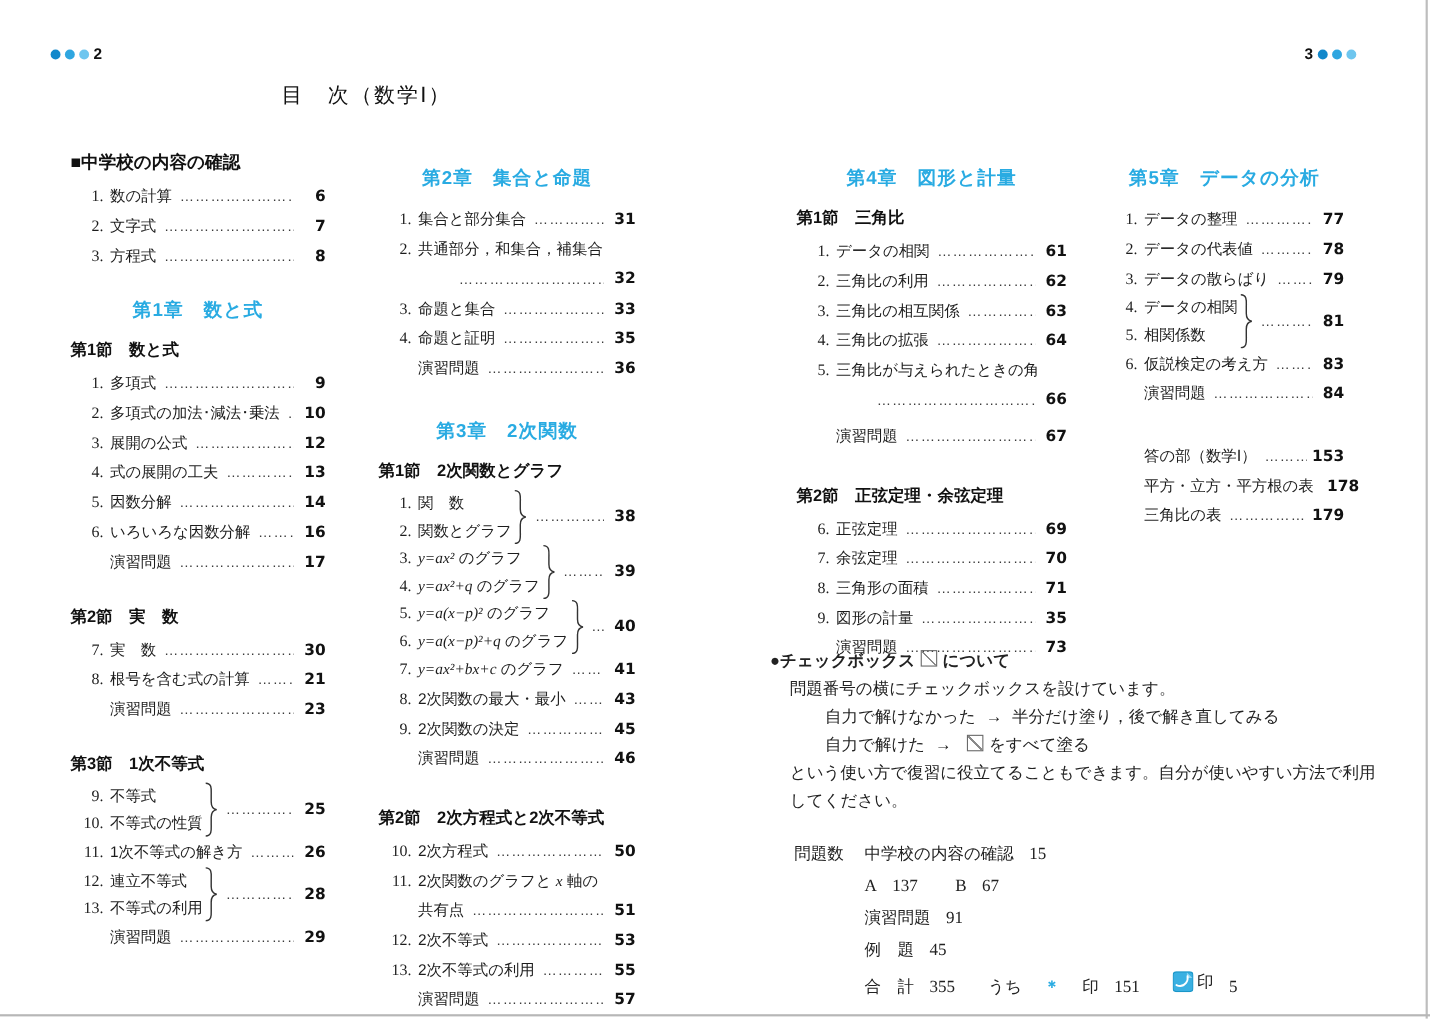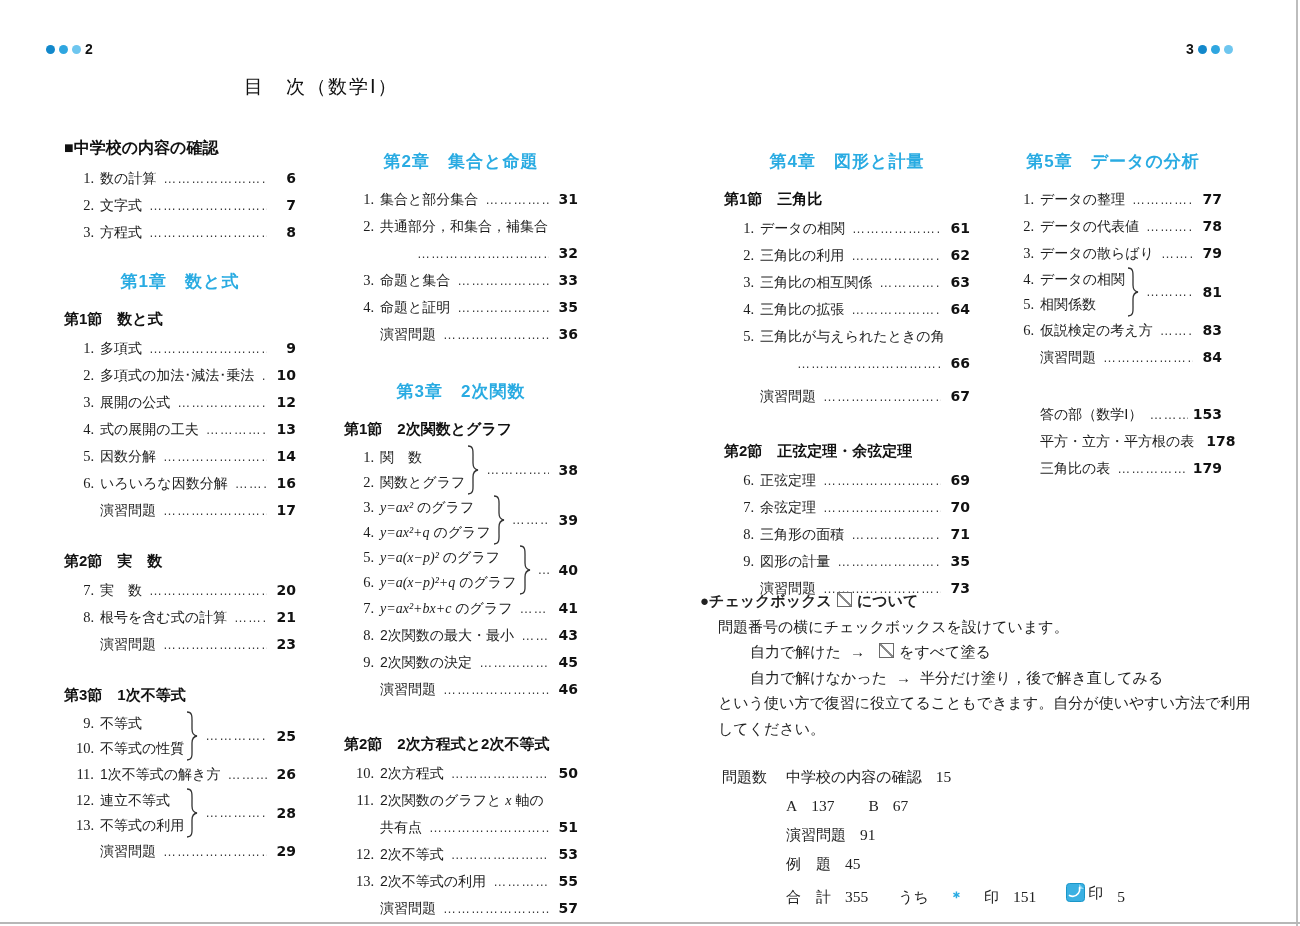--- a/index.html
+++ b/index.html
@@ -12,21 +12,21 @@
   .edge-bottom{position:absolute;left:0;right:0;bottom:2px;height:2px;background:#b7b7b7;}
 
   
   .marker{position:absolute;top:41px;display:flex;align-items:center;gap:4px;
     font-weight:bold;font-size:14px;color:#111;}
   .marker-left{left:46px;}
   .marker-right{left:1186px;}
   .dot{width:9px;height:9px;border-radius:50%;display:inline-block;}
 
   
-  .toc-title{position:absolute;left:244px;top:74px;margin:0;font-size:19px;font-weight:500;
+  .toc-title{position:absolute;left:256px;top:74px;margin:0;font-size:19px;font-weight:500;
     letter-spacing:2px;color:#111;}
 
   
   .col{position:absolute;font-size:14px;}
   .col-1{left:64px;top:138px;width:232px;}
   .col-2{left:344px;top:150px;width:234px;}
   .col-3{left:724px;top:150px;width:246px;}
   .col-4{left:1004px;top:150px;width:218px;}
 
   .list-heading{font-size:16px;font-weight:bold;margin:0 0 6px 0;color:#111;}
@@ -154,21 +154,21 @@
       <span class="num"></span>
       <span class="title"><span>演習問題</span></span>
       <span class="leader">…………………………………………………………………………………………………………</span>
       <span class="pagenum">17</span>
     </div>
     <div class="section" style="margin-top: 24px;">第2節　実　数</div>
     <div class="row">
       <span class="num">7.</span>
       <span class="title"><span>実　数</span></span>
       <span class="leader">…………………………………………………………………………………………………………</span>
-      <span class="pagenum">20</span>
+      <span class="pagenum">30</span>
     </div>
     <div class="row">
       <span class="num">8.</span>
       <span class="title"><span>根号を含む式の計算</span></span>
       <span class="leader">…………………………………………………………………………………………………………</span>
       <span class="pagenum">21</span>
     </div>
     <div class="row">
       <span class="num"></span>
       <span class="title"><span>演習問題</span></span>
@@ -519,24 +519,24 @@
       <span class="pagenum">179</span>
     </div>
   </div>
 
 <div class="note">
   <div class="note-heading">
     <span>●チェックボックス</span><span class="checkbox"></span><span>について</span>
   </div>
   <div class="ind1">問題番号の横にチェックボックスを設けています。</div>
   <div class="ind2">
+    <span>自力で解けなかった</span><span class="arrow">→</span><span>半分だけ塗り，後で解き直してみる</span>
+  </div>
+  <div class="ind2">
     <span>自力で解けた</span><span class="arrow">→</span><span class="checkbox"></span><span>をすべて塗る</span>
-  </div>
-  <div class="ind2">
-    <span>自力で解けなかった</span><span class="arrow">→</span><span>半分だけ塗り，後で解き直してみる</span>
   </div>
   <div class="ind1">という使い方で復習に役立てることもできます。自分が使いやすい方法で利用</div>
   <div class="ind1">してください。</div>
 </div>
 
 <div class="counts">
   <div class="counts-label">問題数</div>
   <div class="counts-body">
     <div class="crow">
       <span>中学校の内容の確認</span><span class="cnum">15</span>

